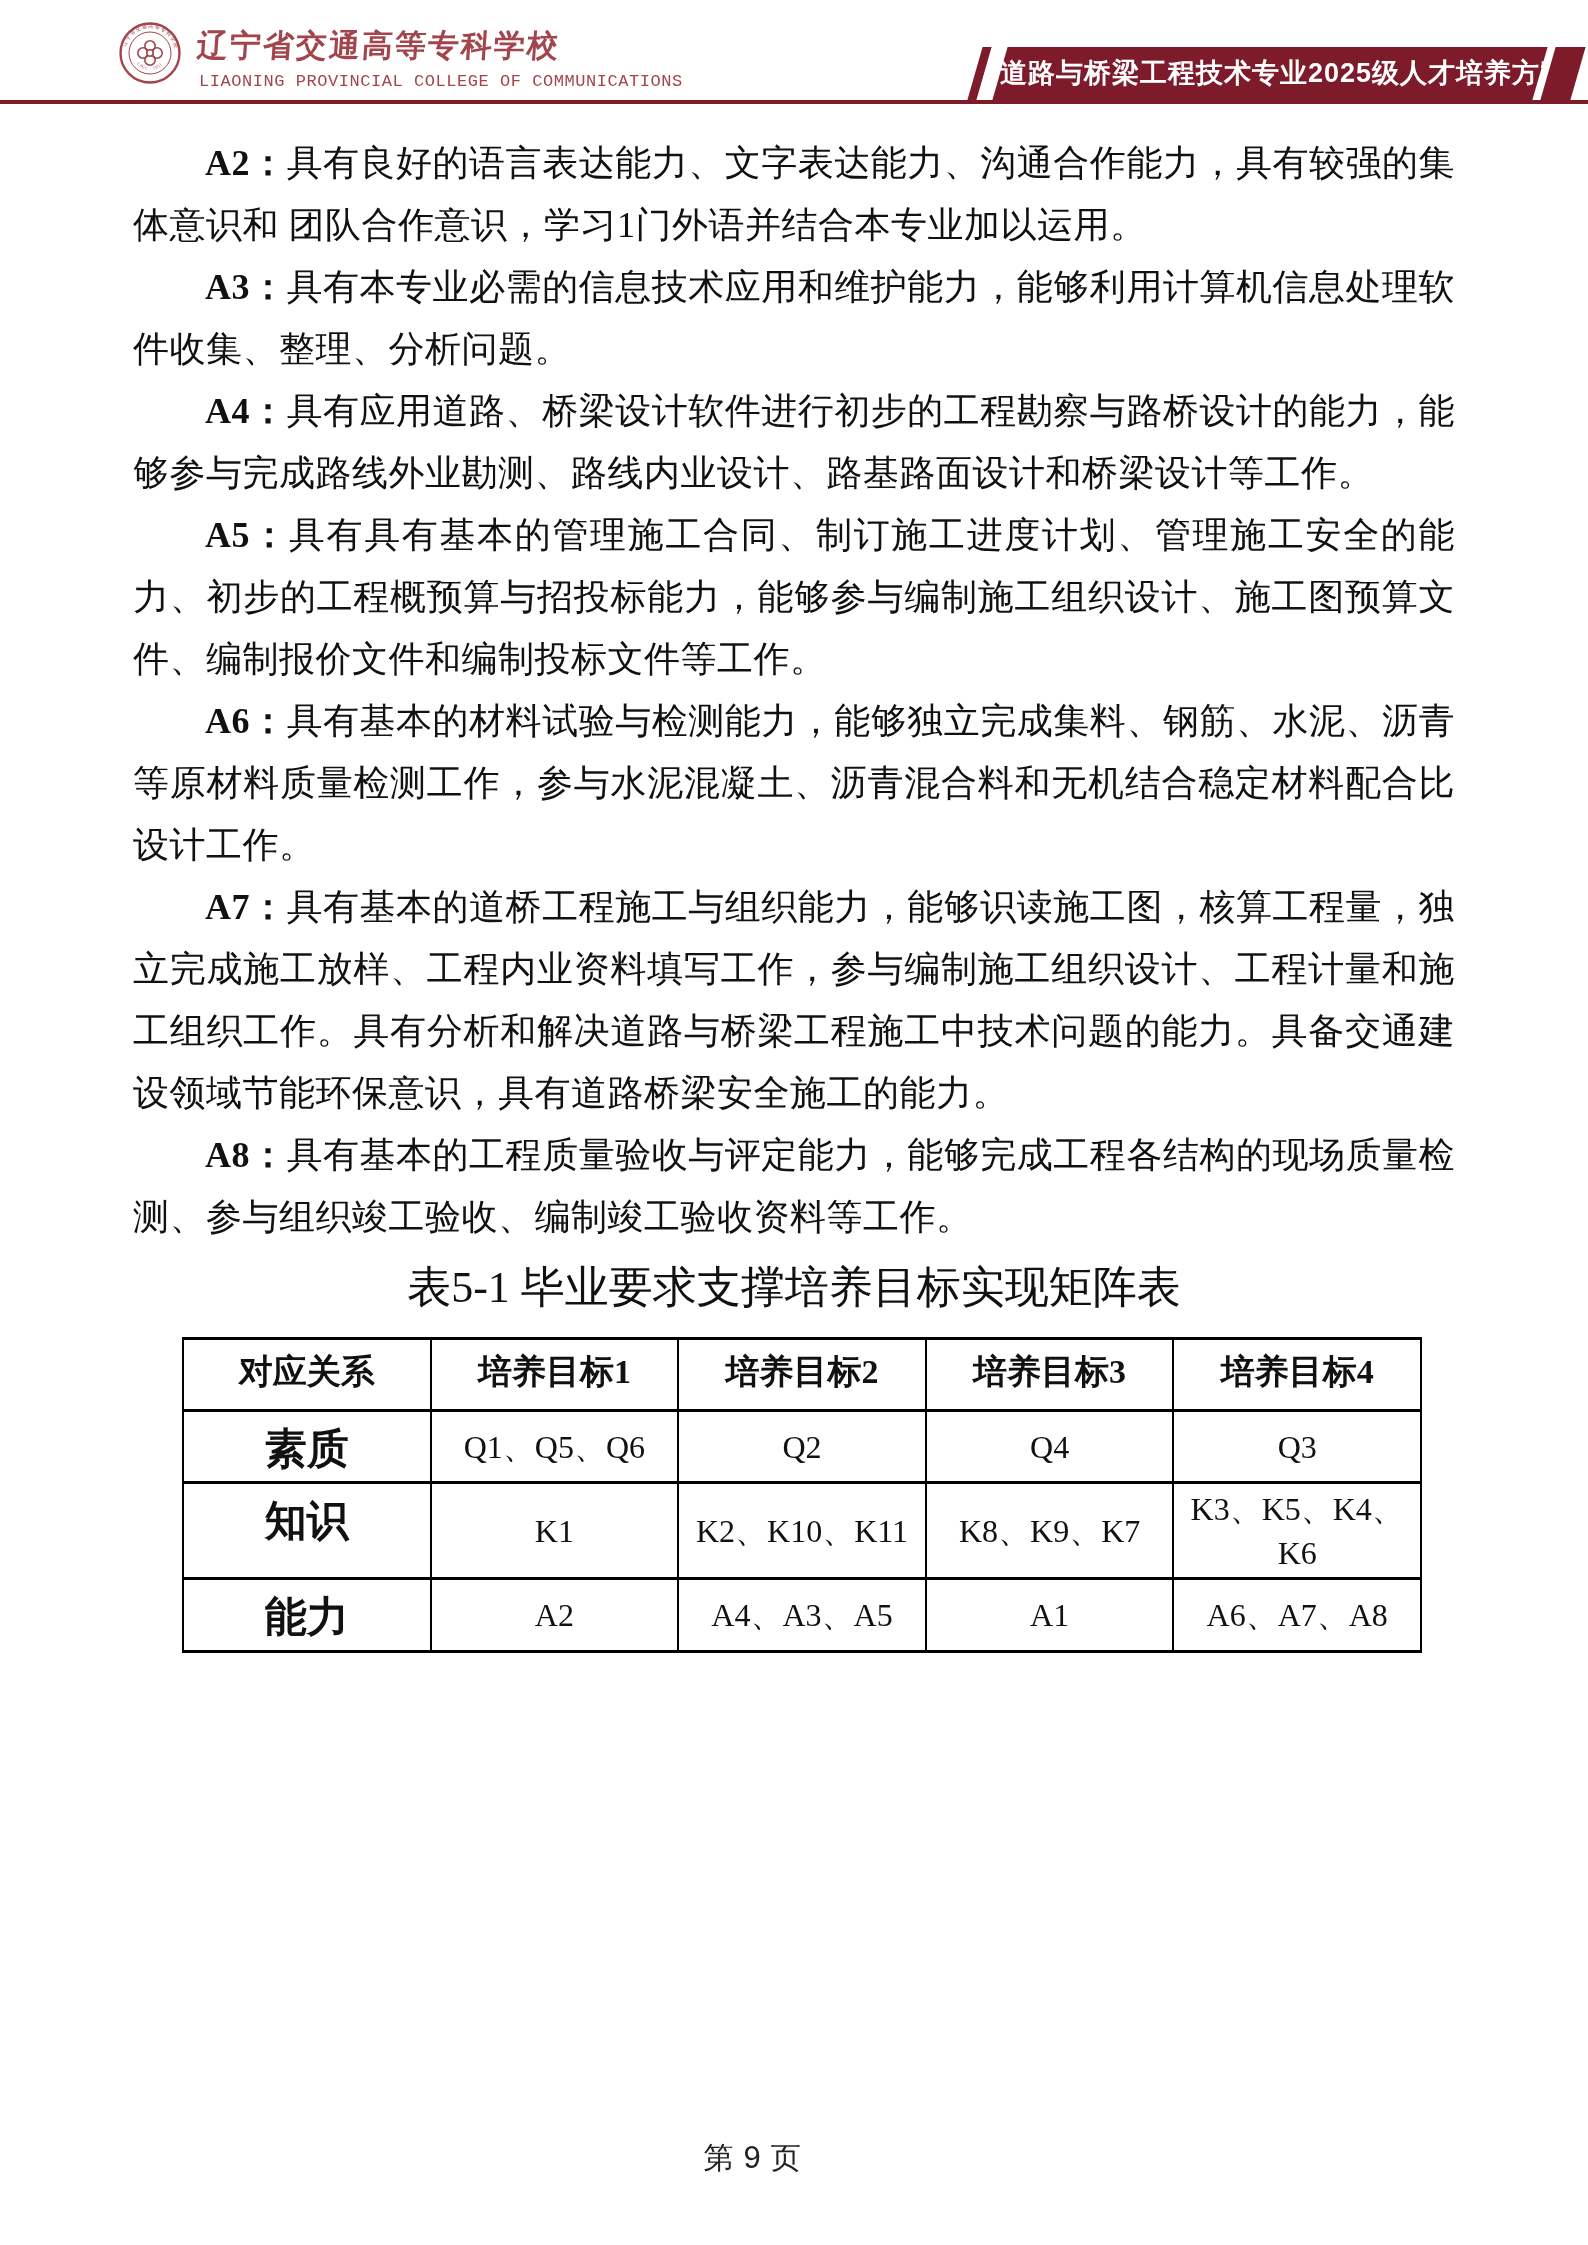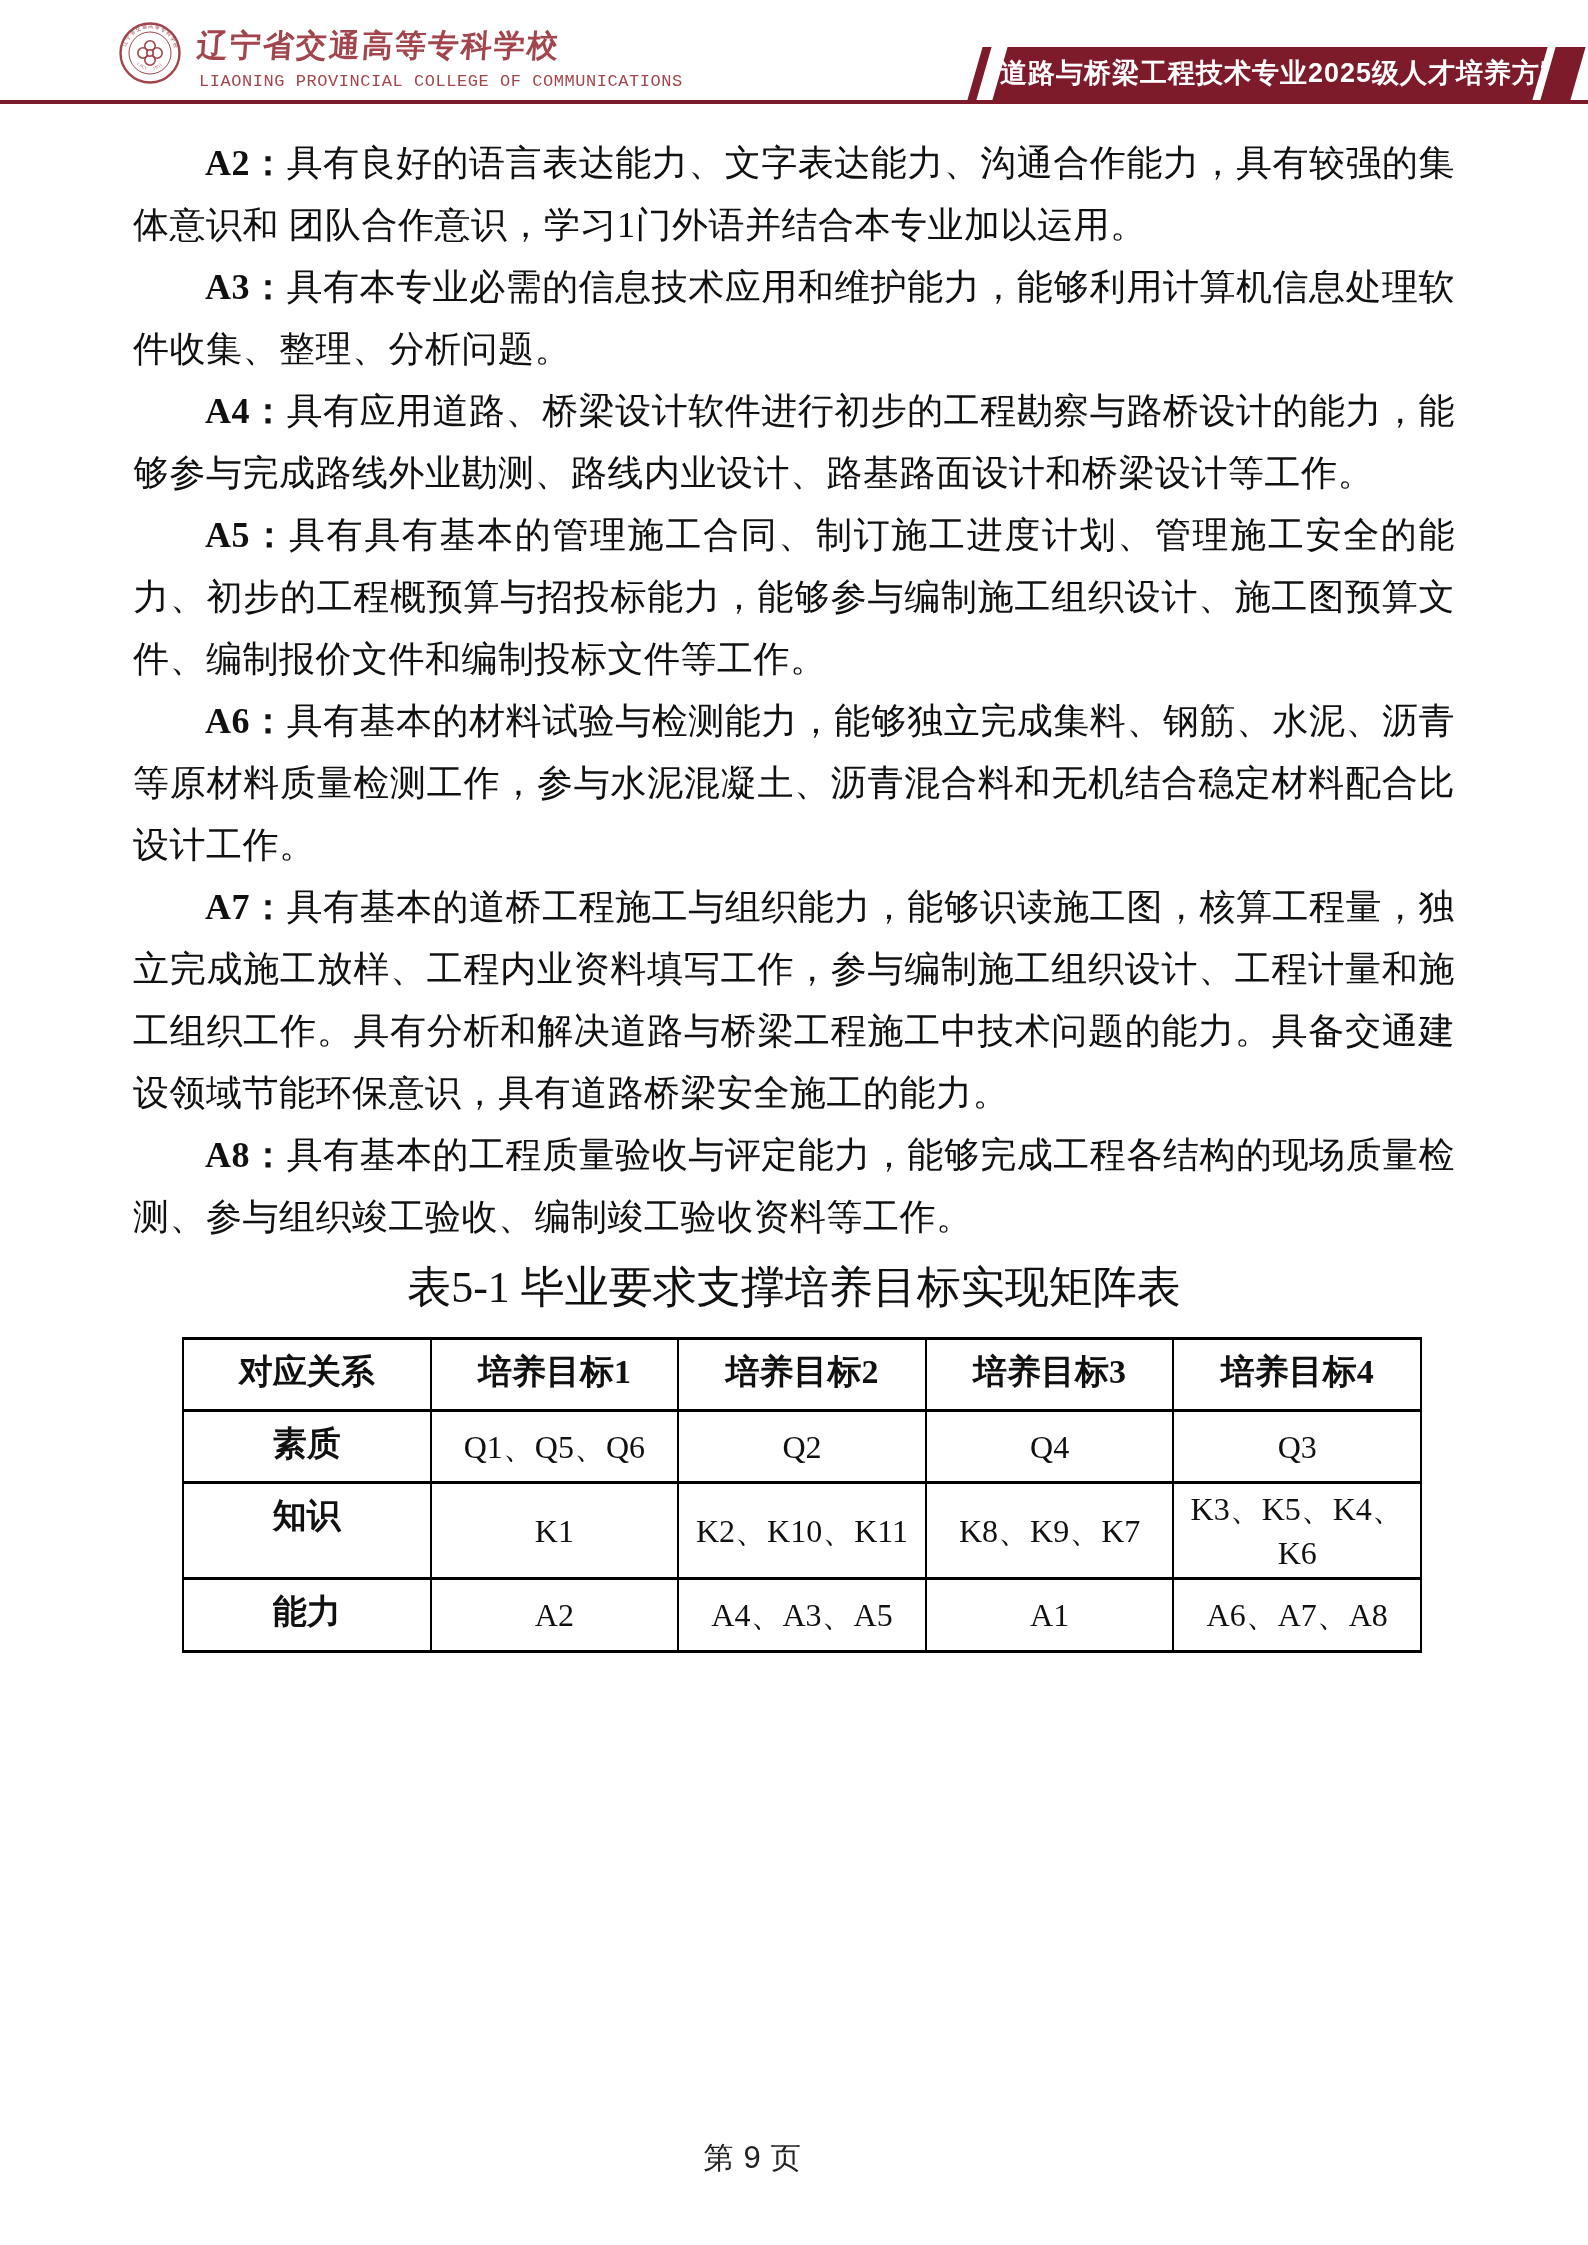--- a/index.html
+++ b/index.html
@@ -42,21 +42,21 @@
   .mtable{
     position:absolute;left:182px;top:1337px;width:1240px;height:313px;
     border-collapse:collapse;table-layout:fixed;
   }
   .mtable th,.mtable td{
     border-left:2px solid #000;border-right:2px solid #000;
     border-top:3px solid #000;border-bottom:3px solid #000;
     padding:0 8px;text-align:center;font-family:Liberation Serif, serif;
   }
   .mtable th{font-size:34px;font-weight:bold;vertical-align:top;padding-top:9px;}
-  .mtable td.rowlabel{font-size:34px;font-weight:bold;vertical-align:top;padding-top:9px;}
+  .mtable td.rowlabel{font-size:42px;font-weight:bold;vertical-align:top;padding-top:9px;}
   .mtable td.val{font-size:32px;vertical-align:middle;line-height:44px;margin-top:36px;}
   .row-h{height:72px;} .row-q{height:72px;} .row-k{height:96px;} .row-a{height:73px;}
   
   .footer{
     position:absolute;left:0;top:2138px;width:1504px;text-align:center;
     font-size:30px;color:#222;
   }
   .footer .num{
     font-family:"Liberation Sans","DejaVu Sans",sans-serif;font-size:31px;padding:0 10px;
   }

